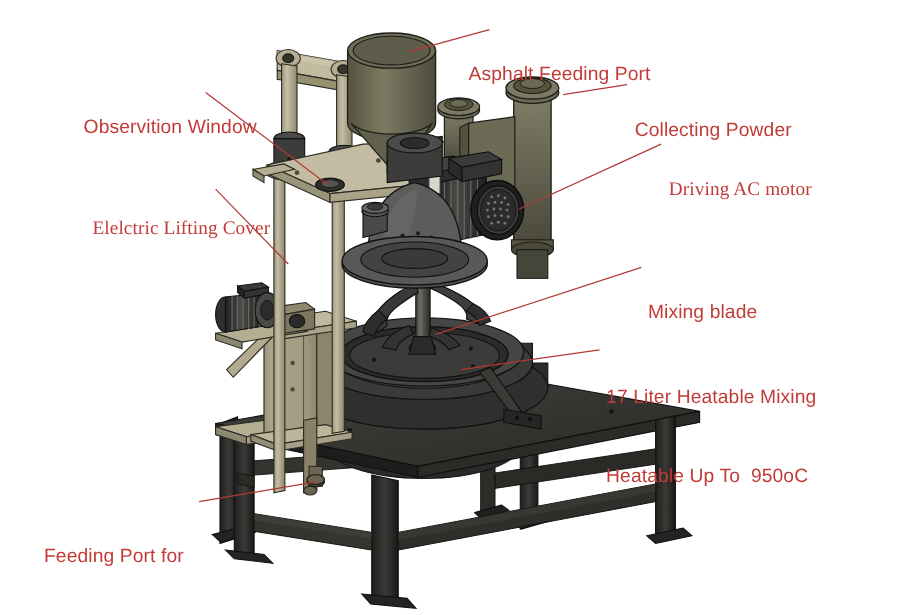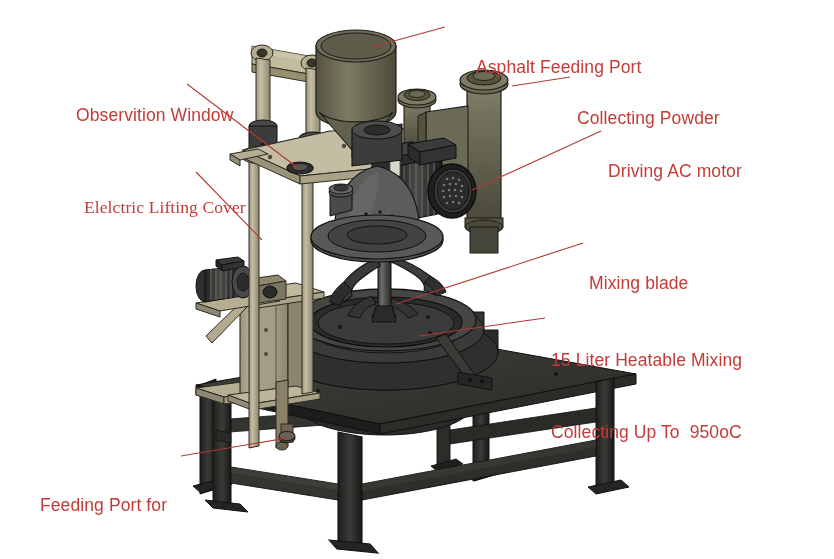--- a/index.html
+++ b/index.html
@@ -435,39 +435,39 @@
       <path d="M570 77 L512 86"></path>
       <path d="M601 131 L472 190"></path>
       <path d="M583 243 L396 304"></path>
       <path d="M545 318 L419 336"></path>
       <path d="M187 84 L298 168"></path>
       <path d="M196 172 L262 240"></path>
       <path d="M181 456 L287 438"></path>
     </g>
   </svg>
 
-  <div class="callout" style="left:476px; top:12px;text-align:center;">
+  <div class="callout" style="left:426px; top:12px;text-align:center;">
     <span class="ln">Asphalt Feeding Port</span>
   </div>
 
   <div class="callout two-line" style="left:577px; top:58px;">
     <span class="ln">Collecting Powder</span>
   </div>
 
-  <div class="callout" style="left:608px; top:116px;">
+  <div class="callout" style="left:608px; top:116px;font-family:Liberation Serif, serif;">
     <span class="ln">Driving AC motor</span>
   </div>
 
   <div class="callout" style="left:589px; top:228px;">
     <span class="ln">Mixing blade</span>
   </div>
 
   <div class="callout two-line" style="left:551px; top:300px;">
-    <span class="ln">15 Liter Heatable Mixing</span>
-    <span class="ln">Collecting Up To  950oC</span>
+    <span class="ln">17 Liter Heatable Mixing</span>
+    <span class="ln">Heatable Up To  950oC</span>
   </div>
 
   <div class="callout" style="left:64px; top:60px;margin-left:12px;">
     <span class="ln">Observition Window</span>
   </div>
 
   <div class="callout" style="left:84px; top:152px;font-family:Liberation Serif, serif;">
     <span class="ln">Elelctric Lifting Cover</span>
   </div>
 

